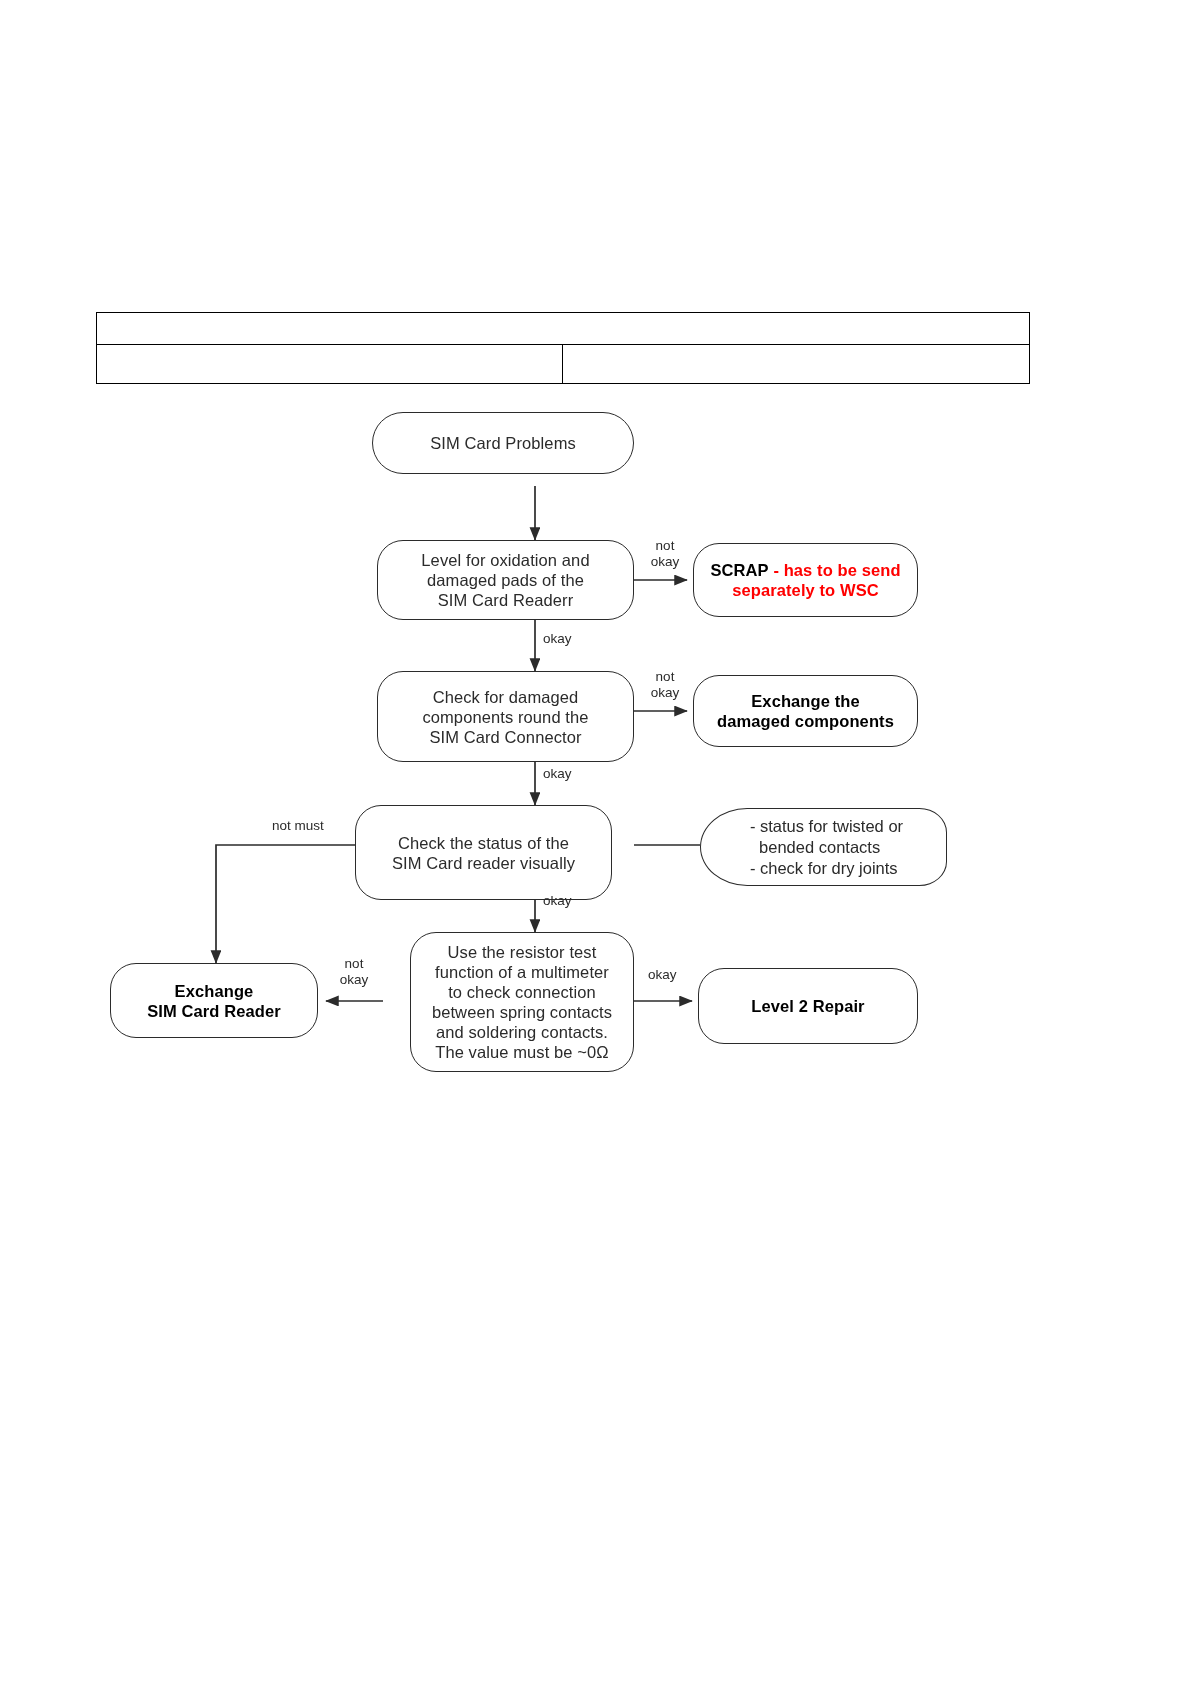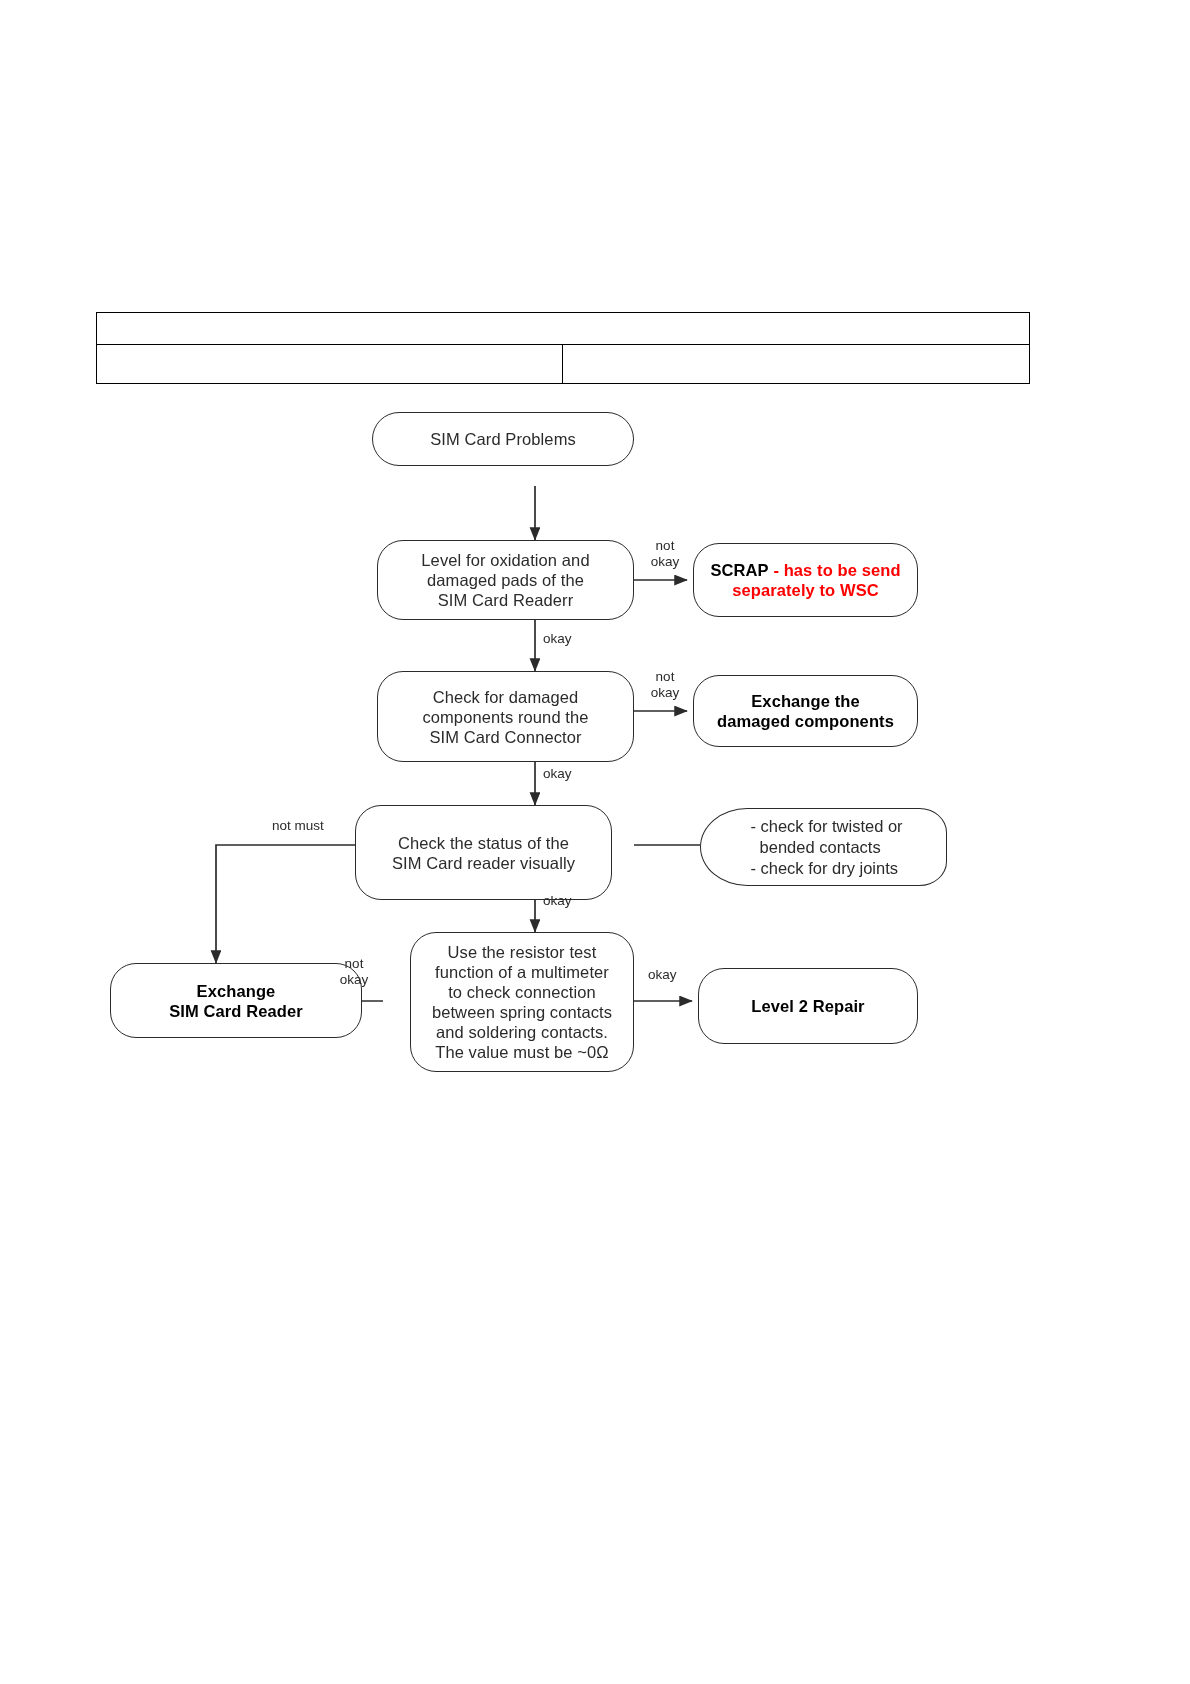--- a/index.html
+++ b/index.html
@@ -170,21 +170,21 @@
         <path d="M437,845 L216,845 L216,963" marker-end="url(#arrow)"></path>
 
         <line x1="535" y1="886" x2="535" y2="932" marker-end="url(#arrow)"></line>
 
         <line x1="383" y1="1001" x2="326" y2="1001" marker-end="url(#arrow)"></line>
 
         <line x1="634" y1="1001" x2="692" y2="1001" marker-end="url(#arrow)"></line>
       </g>
     </svg>
 
-    <div class="node pill" style="left:372px; top:412px; width:262px; height:54px;">
+    <div class="node pill" style="left:372px; top:412px; width:262px; height:62px;">
       <span>SIM Card Problems</span>
     </div>
 
     <div class="node rounded" style="left:377px; top:540px; width:257px; height:80px;">
       <span>
         <span>Level for oxidation and</span><br>
         <span>damaged pads of the</span><br>
         <span>SIM Card Readerr</span>
       </span>
     </div>
@@ -214,38 +214,38 @@
 
     <div class="node rounded" style="left:355px; top:805px; width:257px; height:95px;">
       <span>
         <span>Check the status of the</span><br>
         <span>SIM Card reader visually</span>
       </span>
     </div>
 
     <div class="node-callout" style="left:700px; top:808px; width:247px; height:78px;">
       <span>
-        <span>- check for twisted or</span><br>
+        <span>- status for twisted or</span><br>
         &nbsp;&nbsp;<span>bended contacts</span><br>
         <span>- check for dry joints</span>
       </span>
     </div>
 
     <div class="node rounded" style="left:410px; top:932px; width:224px; height:140px;">
       <span>
         <span>Use the resistor test</span><br>
         <span>function of a multimeter</span><br>
         <span>to check connection</span><br>
         <span>between spring contacts</span><br>
         <span>and soldering contacts.</span><br>
         <span>The value must be ~0Ω</span>
       </span>
     </div>
 
-    <div class="node rounded bold" style="left:110px; top:963px; width:252px; height:75px;">
+    <div class="node rounded bold" style="left:110px; top:963px; width:208px; height:75px;">
       <span>
         <span>Exchange</span><br>
         <span>SIM Card Reader</span>
       </span>
     </div>
 
     <div class="node rounded bold" style="left:698px; top:968px; width:220px; height:76px;">
       <span>Level 2 Repair</span>
     </div>
 

